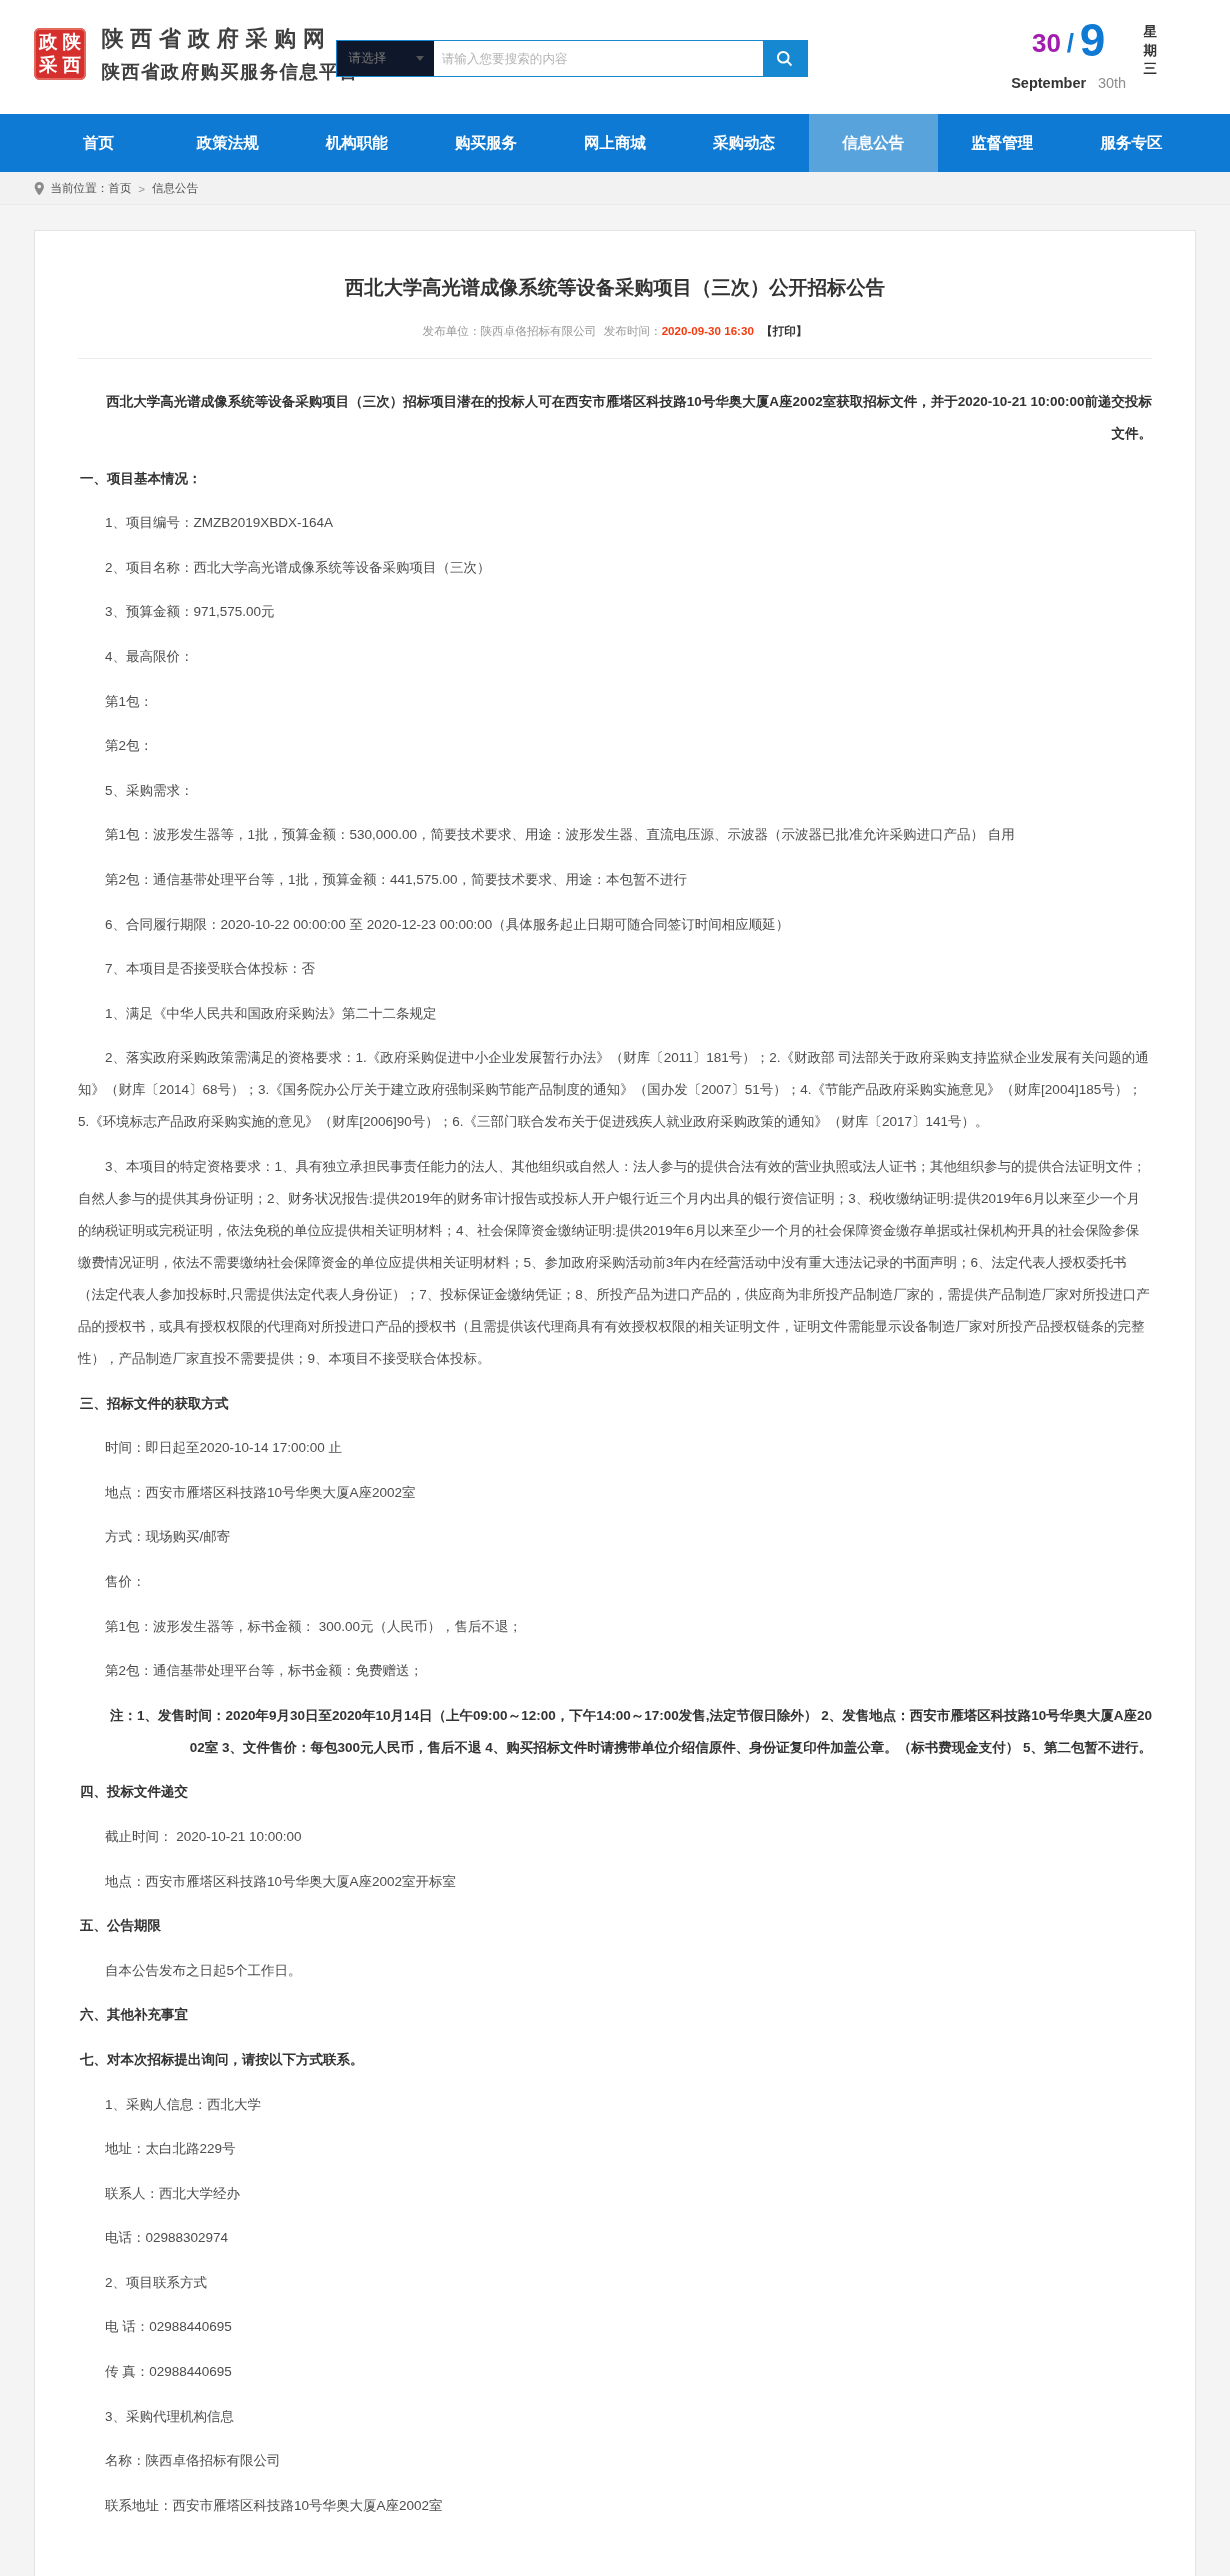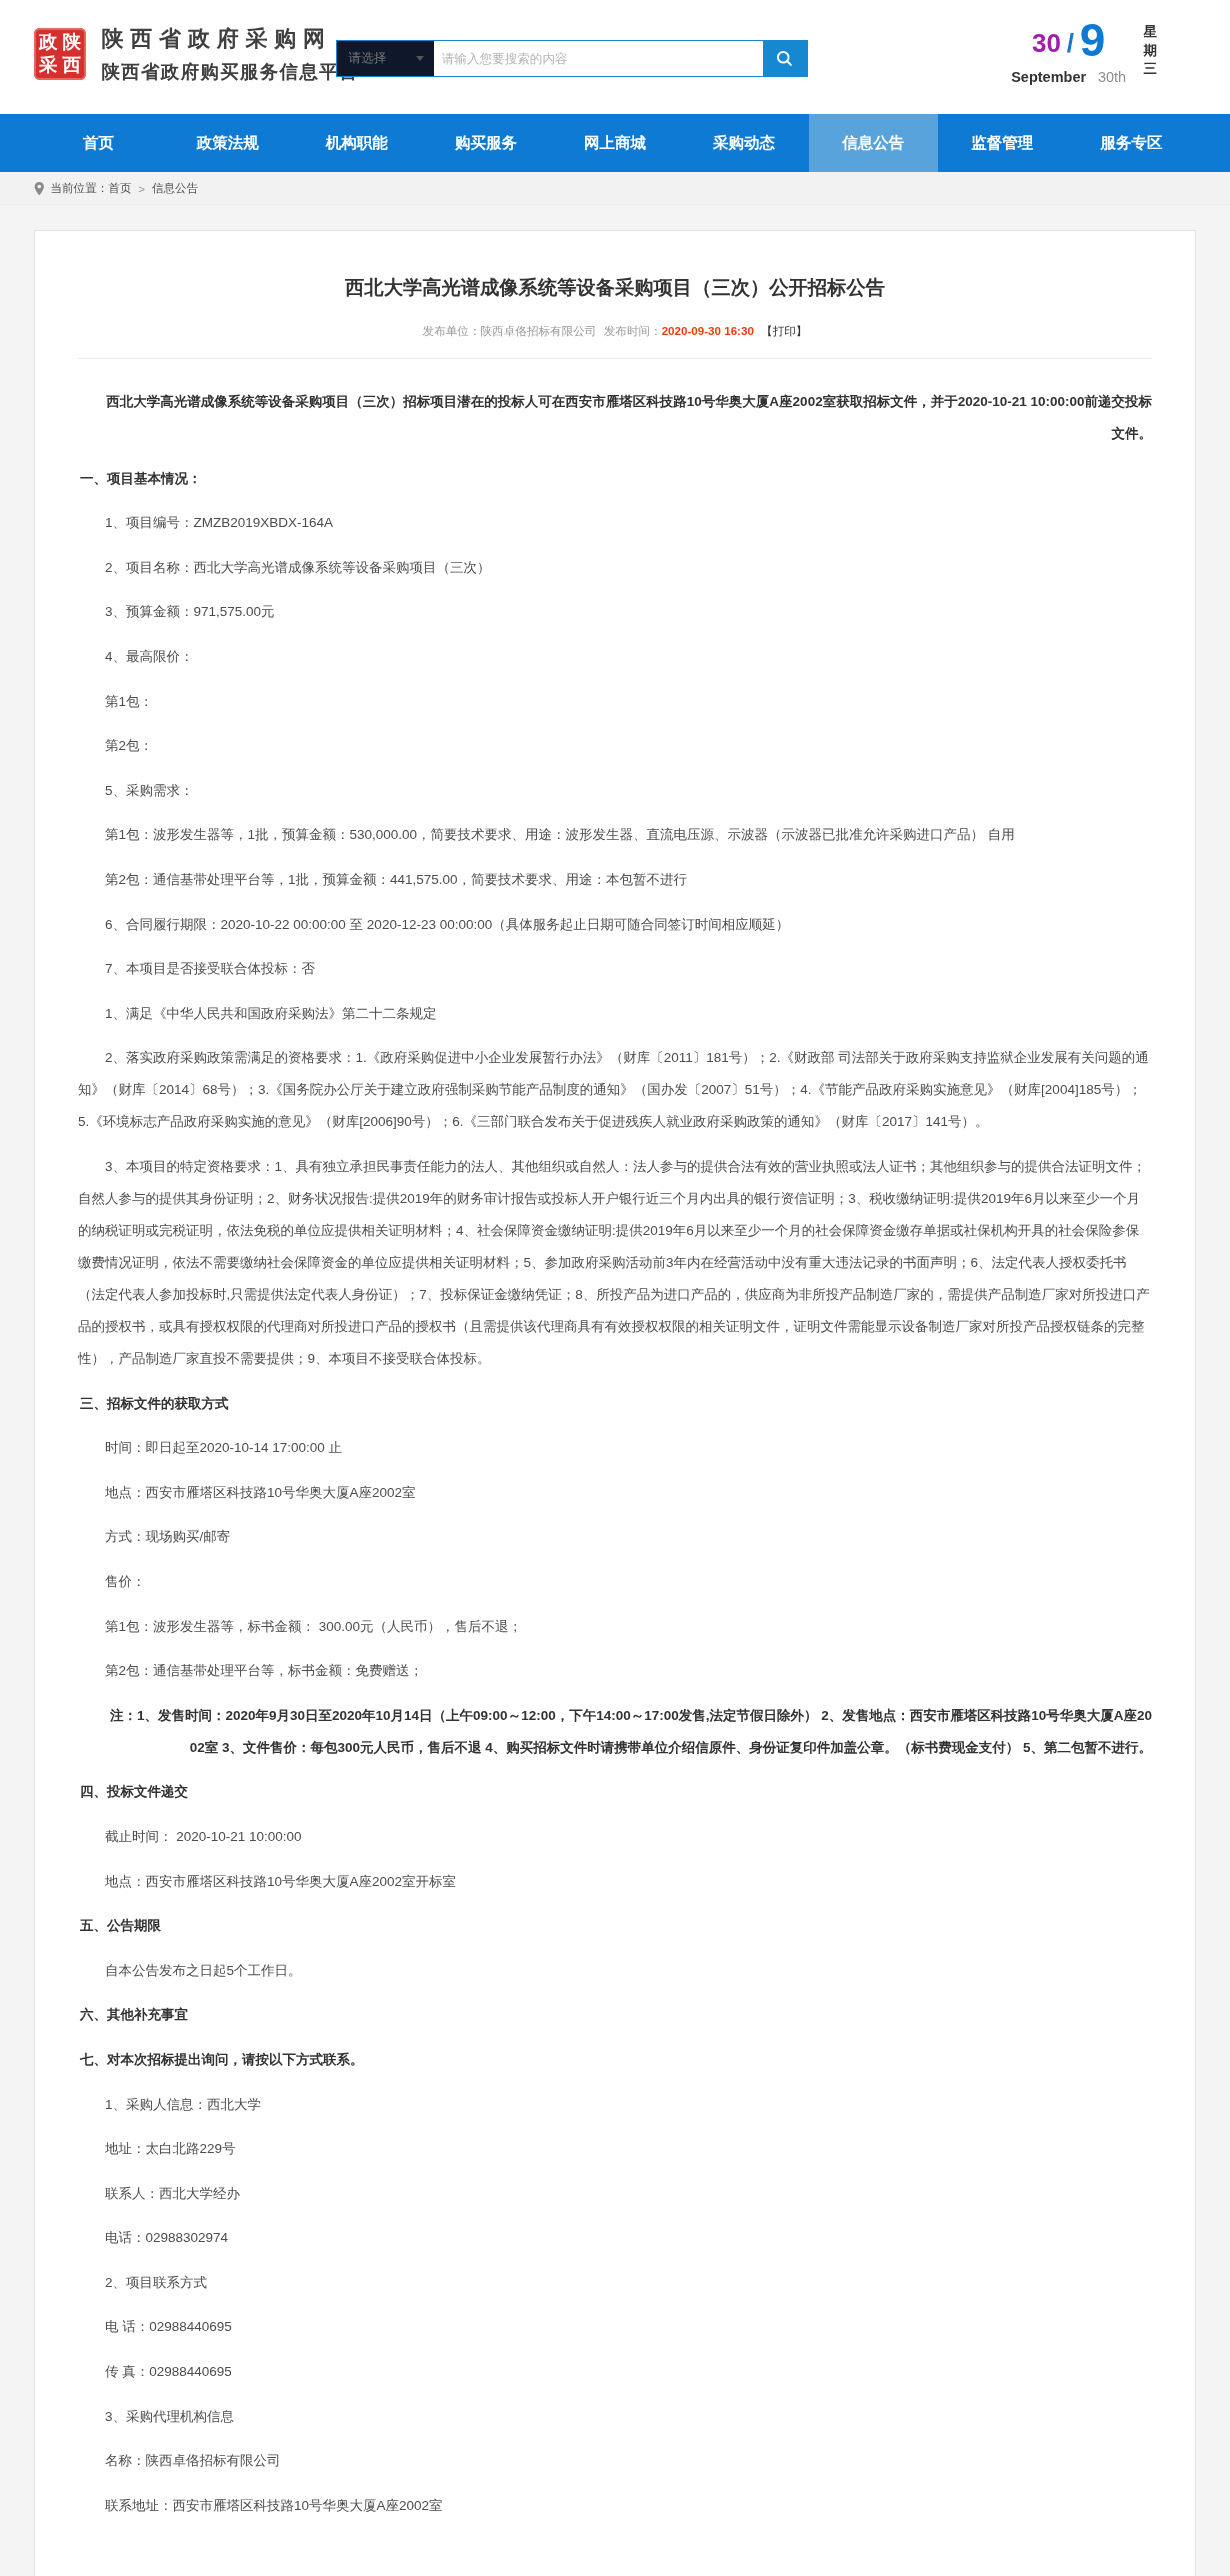--- a/index.html
+++ b/index.html
@@ -40,21 +40,21 @@
   .search-input { flex:1; border:0; outline:none; font-size:12.6px; color:#333; padding:0 7.7px; }
   .search-input::placeholder { color:#b5b5b5; }
   .search-btn { width:44px; background:#1588d1; border:0; cursor:pointer; display:flex; align-items:center; justify-content:center; }
 
   .date-block { position:absolute; right:39px; top:17.4px; display:flex; }
   .date-nums { text-align:center; }
   .date-line1 { display:flex; align-items:flex-end; justify-content:center; }
   .date-day { font-size:26px; font-weight:bold; color:#a21caf; line-height:39px; }
   .date-sep { font-size:26px; font-weight:bold; color:#0e7ad3; margin:0 5.8px; line-height:39px; }
   .date-month-num { font-size:46px; font-weight:bold; color:#0e7ad3; line-height:46px; }
-  .date-line2 { margin-top:6px; font-size:14.5px; }
+  .date-line2 { margin-top:12px; font-size:14.5px; }
   .date-month-name { font-weight:bold; color:#333; }
   .date-ord { color:#8d8d8d; margin-left:7.7px; }
   .weekday { margin-left:17.4px; padding-top:5.8px; }
   .weekday span { display:block; font-size:13.5px; font-weight:bold; color:#333; line-height:18.4px; text-align:center; }
 
   
   .main-nav { height:58px; background:#0e7ad3; }
   .main-nav ul { list-style:none; margin:0 auto; padding:0; width:1162px; display:flex; }
   .main-nav li {
     flex:1; text-align:center; line-height:58px; font-size:15.5px; font-weight:bold;
@@ -69,21 +69,21 @@
   .breadcrumb a { color:#555; text-decoration:none; cursor:pointer; }
   .breadcrumb .sep { margin:0 6.8px; color:#999; }
 
   
   .page-bg { background:#f4f4f4; padding:25px 0 21px; }
   .card { width:1162px; margin:0 auto; background:#fff; border:1px solid #e3e3e3; padding:37px 43px 53px; }
   .art-title { text-align:center; font-size:19.3px; font-weight:bold; color:#333; margin:5.8px 0 23px; }
   .art-meta { text-align:center; font-size:11.6px; color:#9a9a9a; padding-bottom:19.3px; border-bottom:1px solid #ececec; margin-bottom:27px; }
   .art-meta .mi { margin:0 2px; }
   .art-meta .time { color:#f43b0e; font-weight:bold; }
-  .art-meta .print { color:#333; font-weight:normal; cursor:pointer; }
+  .art-meta .print { color:#333; font-weight:bold; cursor:pointer; }
 
   .art-body p { font-size:13.5px; line-height:32px; margin:12.6px 0; text-indent:2em; color:#4d4d4d; word-break:break-all; }
   .art-body p.h { font-weight:bold; color:#333; text-indent:1.9px; }
   .art-body p.b { font-weight:bold; color:#333;text-align:right; }
 </style>
 </head>
 <body>
 
 <header class="top-header">
   <div class="container">

